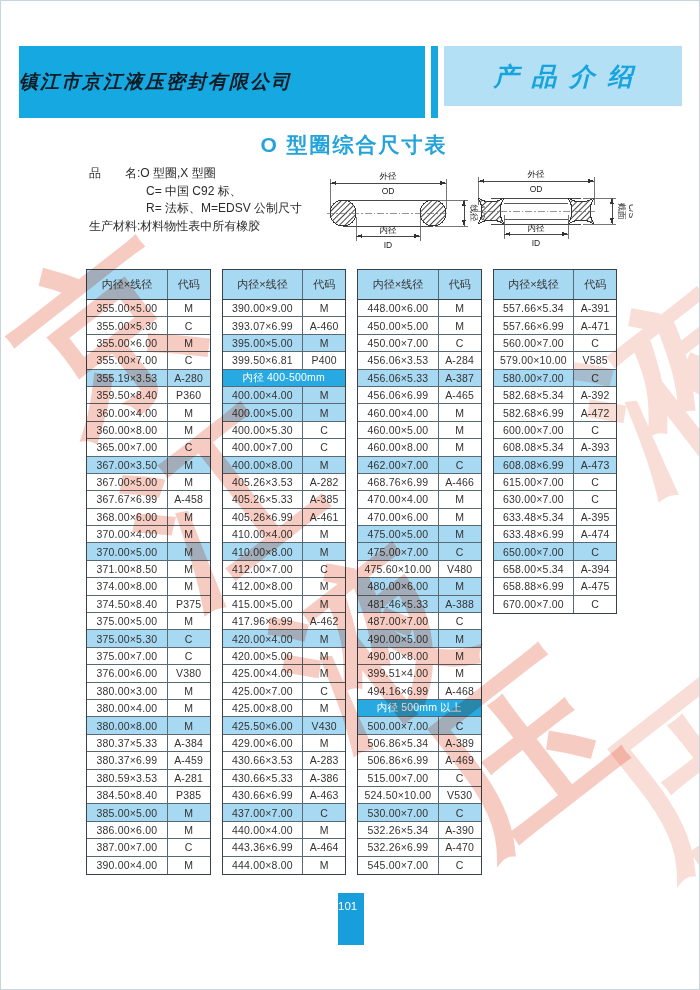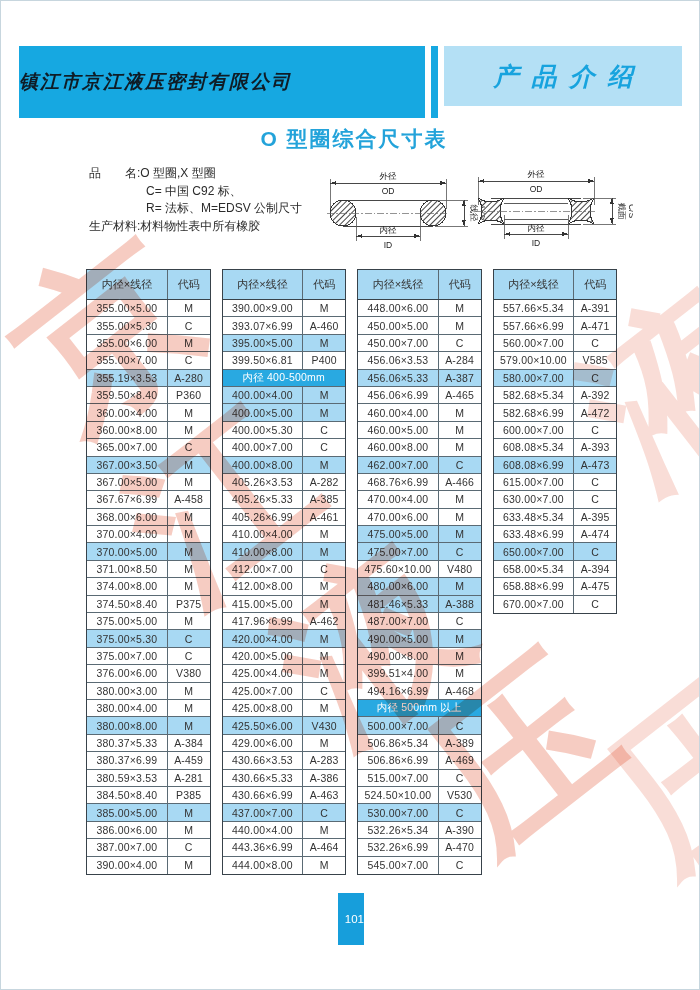--- a/index.html
+++ b/index.html
@@ -11,21 +11,21 @@
   .hdr-dark { position:absolute; left:18px; top:45px; width:406px; height:72px;
               background:#16a8e1; display:flex; align-items:center; justify-content:flex-start; }
   .hdr-dark span { font-family:"DejaVu Serif",serif; font-style:italic; font-weight:700;
                    font-size:19px; letter-spacing:2px; color:#0f1c26; }
   .hdr-bar  { position:absolute; left:430px; top:45px; width:7px; height:72px; background:#16a8e1; }
   .hdr-light{ position:absolute; left:443px; top:45px; width:238px; height:60px;
               background:#b4e0f5; display:flex; align-items:center; justify-content:center; }
   .hdr-light span { font-family:"DejaVu Serif",serif; font-style:italic; font-weight:700;
                     font-size:25px; letter-spacing:13px; padding-left:13px; color:#17a3de; }
 
-  .title { position:absolute; left:0; top:124px; width:100%; text-align:center;
+  .title { position:absolute; left:0; top:130px; width:100%; text-align:center;
            font-size:21px; font-weight:700; color:#23a3da; letter-spacing:2px;padding-left:8px; }
 
   
   .info { position:absolute; left:88px; top:164px; font-size:12px; color:#2b2b2b;
           line-height:17.5px; }
   .info-line { white-space:pre; }
   .info .indent { padding-left:57px; }
 
   
   .diag { position:absolute; }
@@ -62,21 +62,21 @@
   .wm span:nth-child(1){ left:20px;  top:215px; }
   .wm span:nth-child(2){ left:135px; top:385px; }
   .wm span:nth-child(3){ left:285px; top:525px; }
   .wm span:nth-child(4){ left:435px; top:635px; }
   .wm span:nth-child(5){ left:590px; top:270px; color:rgba(226,86,54,0.20); }
   .wm span:nth-child(6){ left:615px; top:655px; color:rgba(226,86,54,0.20); }
 
   
   .pagenum { position:absolute; left:337px; top:892px; width:26px; height:52px;
              background:#179edb; color:#fff; font-size:11.5px;
-             display:flex; justify-content:flex-end; padding-top:20px; }
+             display:flex; justify-content:flex-start; padding-top:7px; }
 </style>
 </head>
 <body>
 
 <div class="page">
 
   <div class="hdr-dark">
     <span>镇江市京江液压密封有限公司</span>
   </div>
   <div class="hdr-bar"></div>

